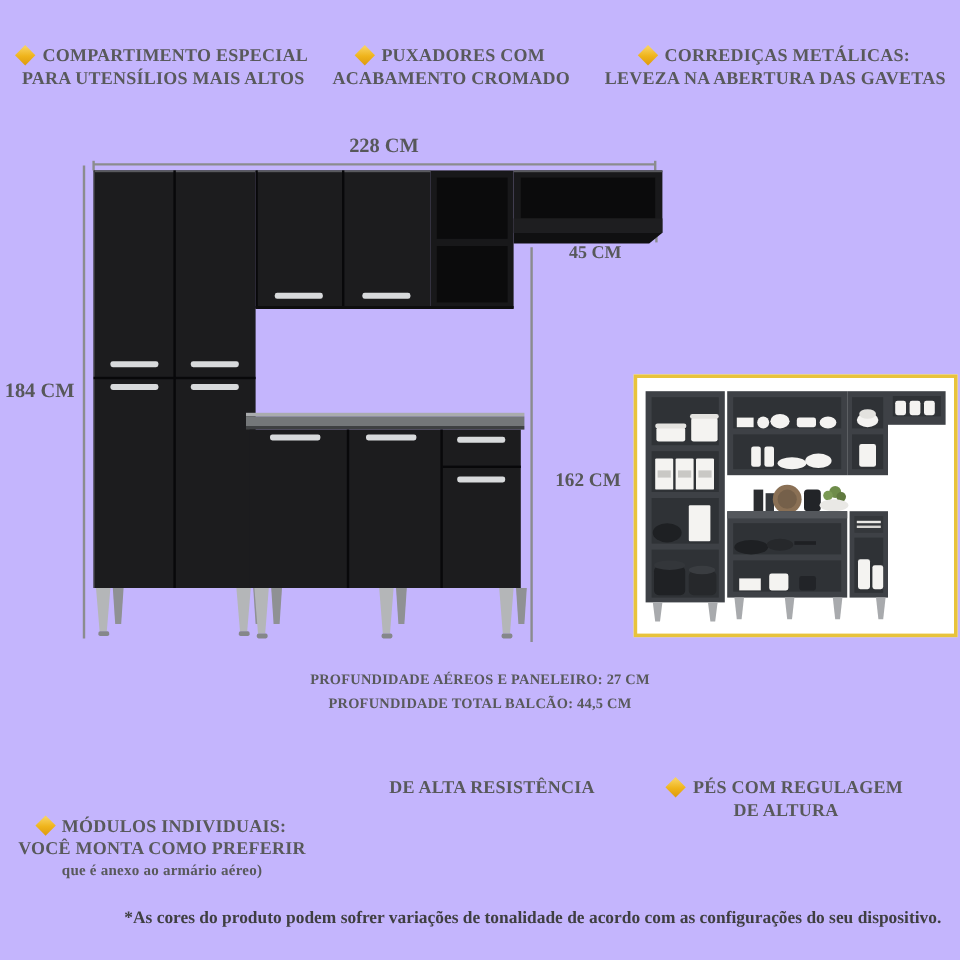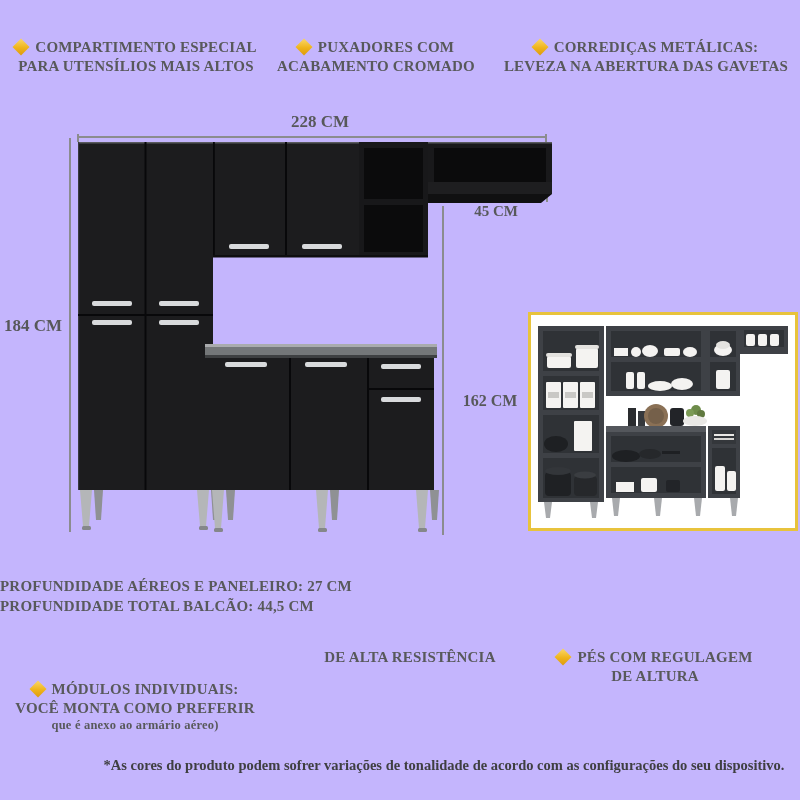--- a/index.html
+++ b/index.html
@@ -5,22 +5,22 @@
   html,body{margin:0;padding:0;background:#ffffff;}
   .canvas{position:relative;width:800px;height:800px;background:#c4b5fd;overflow:hidden;
           font-family:Liberation Serif, serif;}
   .feat{position:absolute;text-align:center;color:#58595B;font-weight:700;
         font-size:15px;line-height:18.5px;letter-spacing:.2px;}
   .feat .sub{font-size:12.5px;line-height:16px;margin-top:2px;font-weight:700;}
   .diamond{display:inline-block;width:12px;height:12px;margin-right:8px;vertical-align:-1px;
            background:linear-gradient(135deg,#F8D15C 10%,#EFB41B 55%,#DD9A0E 100%);
            transform:rotate(45deg);}
   .dim-label{position:absolute;color:#57585A;font-weight:700;white-space:nowrap;}
-  .depth{position:absolute;left:0;top:556px;width:800px;color:#58595B;
-         font-weight:700;font-size:15px;line-height:20px;letter-spacing:.2px;margin-top:20px;}
+  .depth{position:absolute;left:0;top:556px;width:800px;text-align:center;color:#58595B;
+         font-weight:700;font-size:12px;line-height:20px;letter-spacing:.2px;}
   .footer-note{position:absolute;left:0;top:757px;width:800px;text-align:center;
                color:#3F3F41;font-weight:600;font-size:14.5px;padding-left:44px;}
   .diagram{position:absolute;left:0;top:110px;width:560px;height:450px;}
   .inset{position:absolute;left:528px;top:312px;width:270px;height:219px;background:#ffffff;
          border:3px solid #E8C33C;box-sizing:border-box;}
   svg{display:block;}
 </style>
 </head>
 <body>
 

